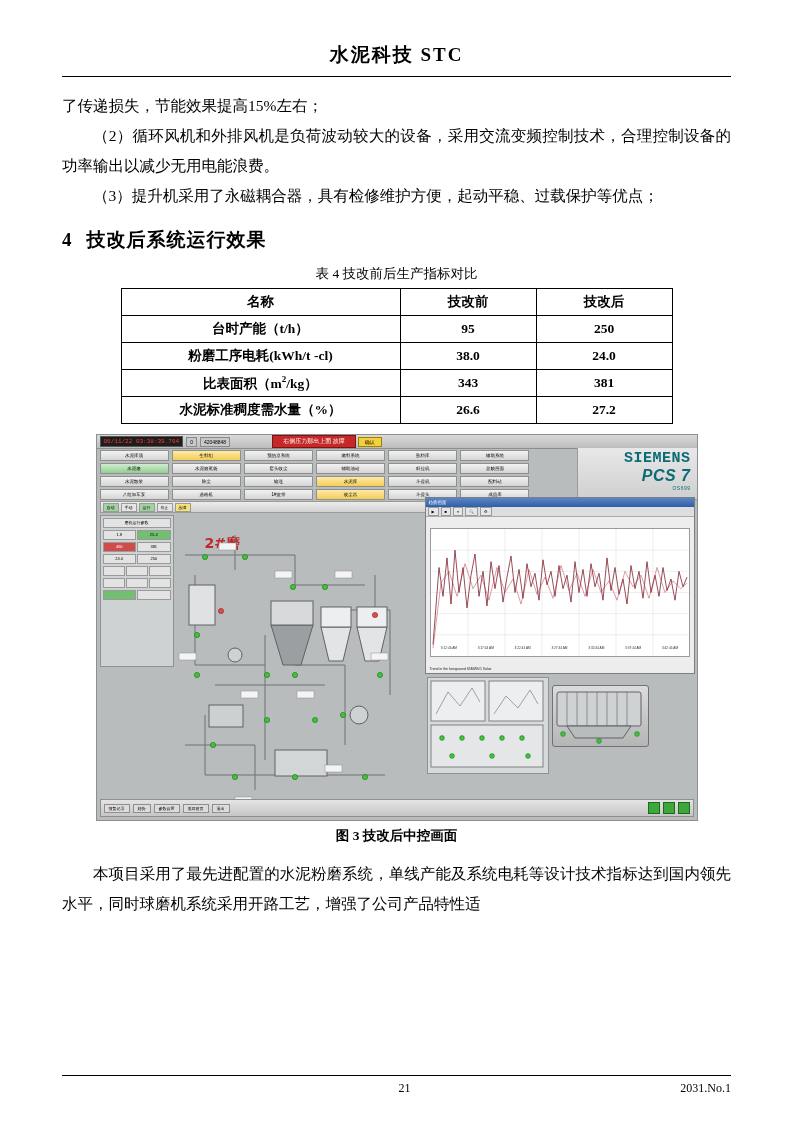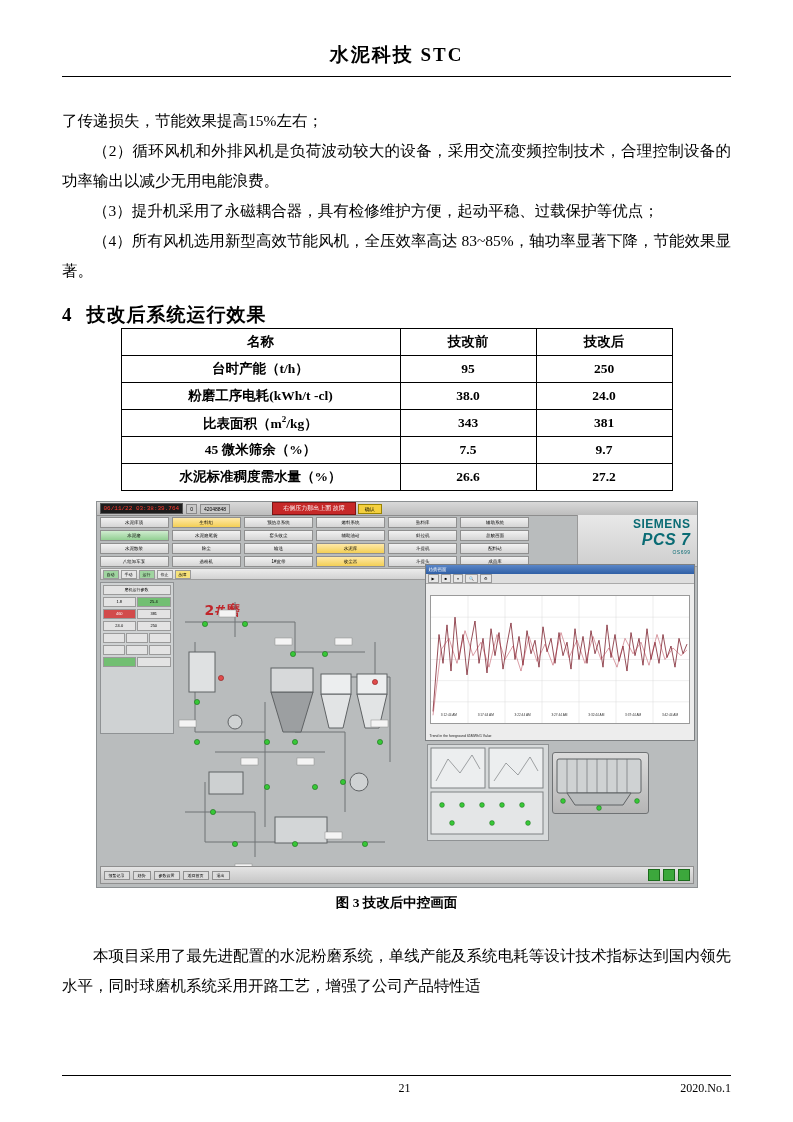--- a/index.html
+++ b/index.html
@@ -36,21 +36,21 @@
     font-family: "Liberation Serif", "DejaVu Serif", serif;
   }
   .header-rule {
     margin-top: 8px;
     border-bottom: 1.6px solid #000;
     width: 100%;
   }
 
   
   .body-text {
-    margin-top: 29px;
+    margin-top: 14px;
     font-size: 15.5px;
     line-height: 30px;
     text-align: justify;
     text-justify: inter-ideograph;
   }
   .body-text p {
     margin: 0;
   }
   .indent {
     text-indent: 2em;
@@ -142,22 +142,22 @@
     background: #f4d03f; color:#000; font-size:5px; padding:1px 6px; margin-left:2px;
     border:1px solid #9a8300;
   }
   .hmi-right-head {
     position: absolute; right: 0; top: 13px; width: 120px; height: 52px;
     background: linear-gradient(#e8e8e8,#cfcfcf);
     border-left: 1px solid #9a9a9a; border-bottom: 1px solid #9a9a9a;
     text-align: right; padding: 2px 6px 0 0; box-sizing: border-box;
   }
   .siemens {
-    color: #0a6b74; font-family: Liberation Sans, sans-serif;
-    font-weight: bold; font-size: 12px; letter-spacing: 0.5px;
+    color: #0a6b74; font-family: Liberation Mono, monospace;
+    font-weight: bold; font-size: 15px; letter-spacing: 0.5px;
   }
   .pcs7 {
     color: #0a6b74; font-style: italic; font-weight: bold; font-size: 16px;
     letter-spacing: 0.5px;
   }
   .pcs7 small { font-size: 5px; font-style: normal; font-weight: normal; display:block; }
 
   .hmi-buttons {
     position: absolute; left: 3px; top: 15px; width: 430px; height: 48px;
     display: grid; grid-template-columns: repeat(6, 1fr); gap: 2px 3px;
@@ -256,27 +256,27 @@
 
   <div class="header">
     <div class="header-title">水泥科技  STC</div>
     <div class="header-rule"></div>
   </div>
 
   <div class="body-text">
     <p>了传递损失，节能效果提高15%左右；</p>
     <p class="indent">（2）循环风机和外排风机是负荷波动较大的设备，采用交流变频控制技术，合理控制设备的功率输出以减少无用电能浪费。</p>
     <p class="indent">（3）提升机采用了永磁耦合器，具有检修维护方便，起动平稳、过载保护等优点；</p>
-    <p class="indent">（4）所有风机选用新型高效节能风机，全压效率高达 83~85%，轴功率显著下降，节能效果显著。</p>
   </div>
 
   <div class="section-head">
     <span class="num">4</span><span>技改后系统运行效果</span>
   </div>
 
+  <div class="table-caption">表 4  技改前后生产指标对比</div>
   <table class="data">
     <thead>
       <tr>
         <th class="name">名称</th>
         <th>技改前</th>
         <th>技改后</th>
       </tr>
     </thead>
     <tbody>
       <tr>
@@ -286,25 +286,20 @@
       </tr>
       <tr>
         <td class="name">粉磨工序电耗(kWh/t -cl)</td>
         <td>38.0</td>
         <td>24.0</td>
       </tr>
       <tr>
         <td class="name"><span>比表面积（m</span><sup>2</sup><span>/kg）</span></td>
         <td>343</td>
         <td>381</td>
-      </tr>
-      <tr>
-        <td class="name">45 微米筛余（%）</td>
-        <td>7.5</td>
-        <td>9.7</td>
       </tr>
       <tr>
         <td class="name">水泥标准稠度需水量（%）</td>
         <td>26.6</td>
         <td>27.2</td>
       </tr>
     </tbody>
   </table>
 
   <div class="figure">
@@ -559,17 +554,17 @@
 
   <div class="body-text">
     <p class="indent">本项目采用了最先进配置的水泥粉磨系统，单线产能及系统电耗等设计技术指标达到国内领先水平，同时球磨机系统采用开路工艺，增强了公司产品特性适</p>
   </div>
 
   <div class="footer">
     <div class="footer-rule"></div>
     <div class="footer-inner">
       <span></span>
       <span style="position:absolute;left:16px;right:0;text-align:center;">21</span>
-      <span style="margin-left:auto;">2020.No.1</span>
+      <span style="margin-left:auto;">2031.No.1</span>
     </div>
   </div>
 
 </div>
 
 </body></html>

